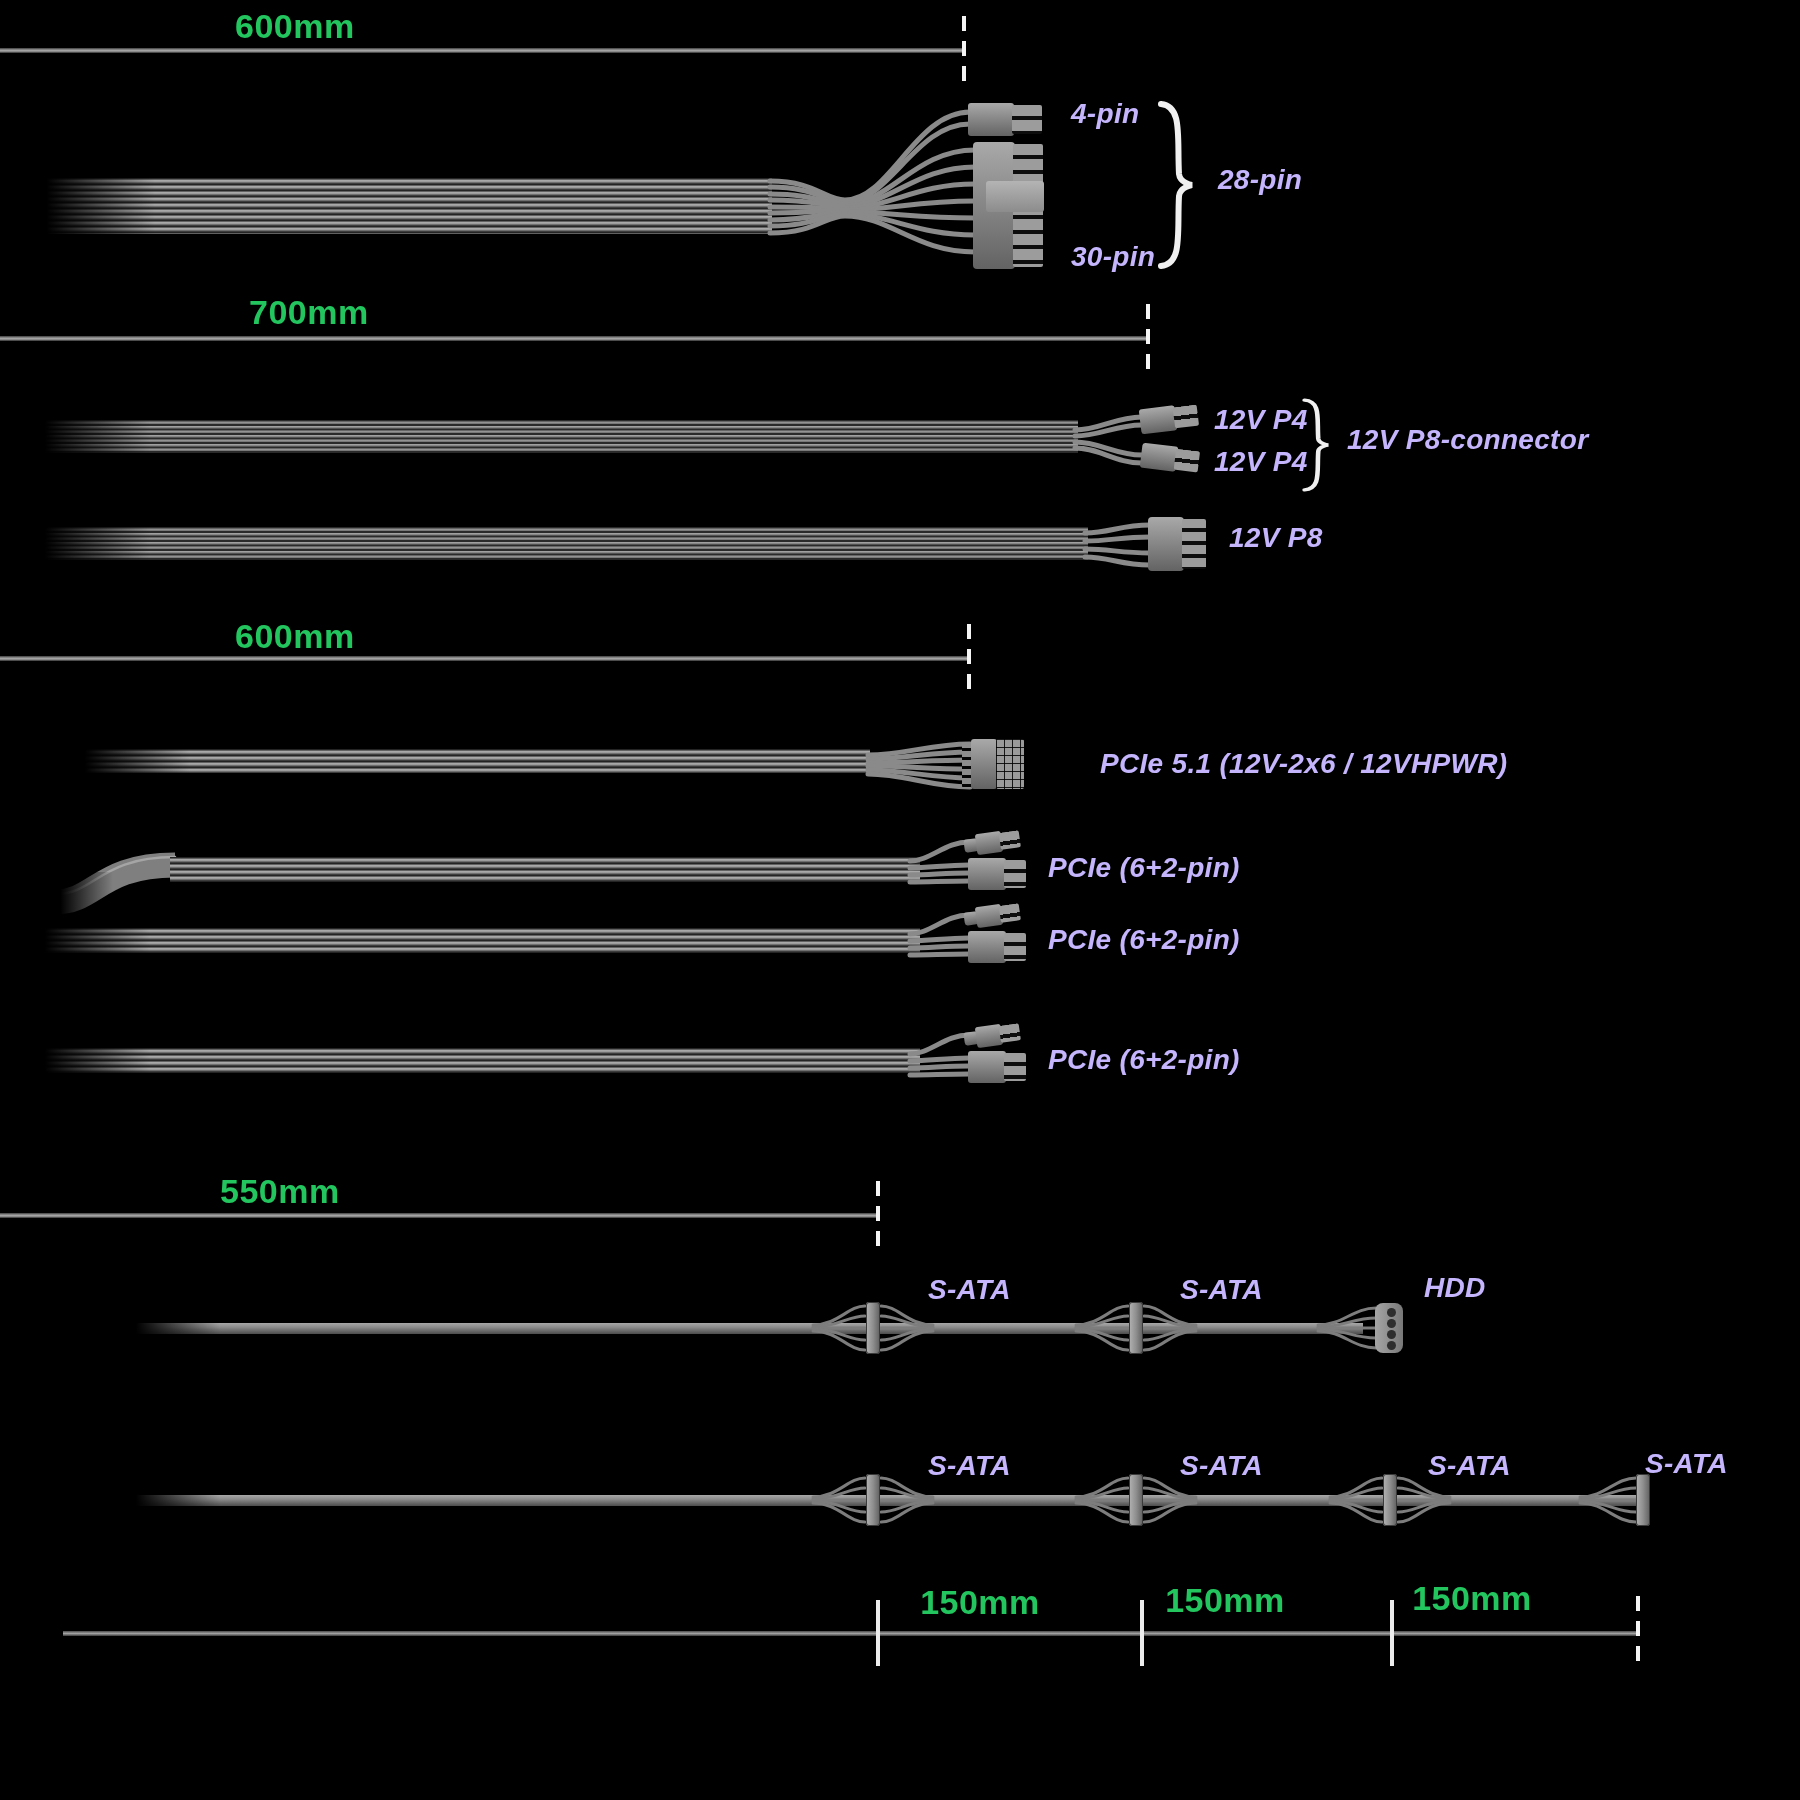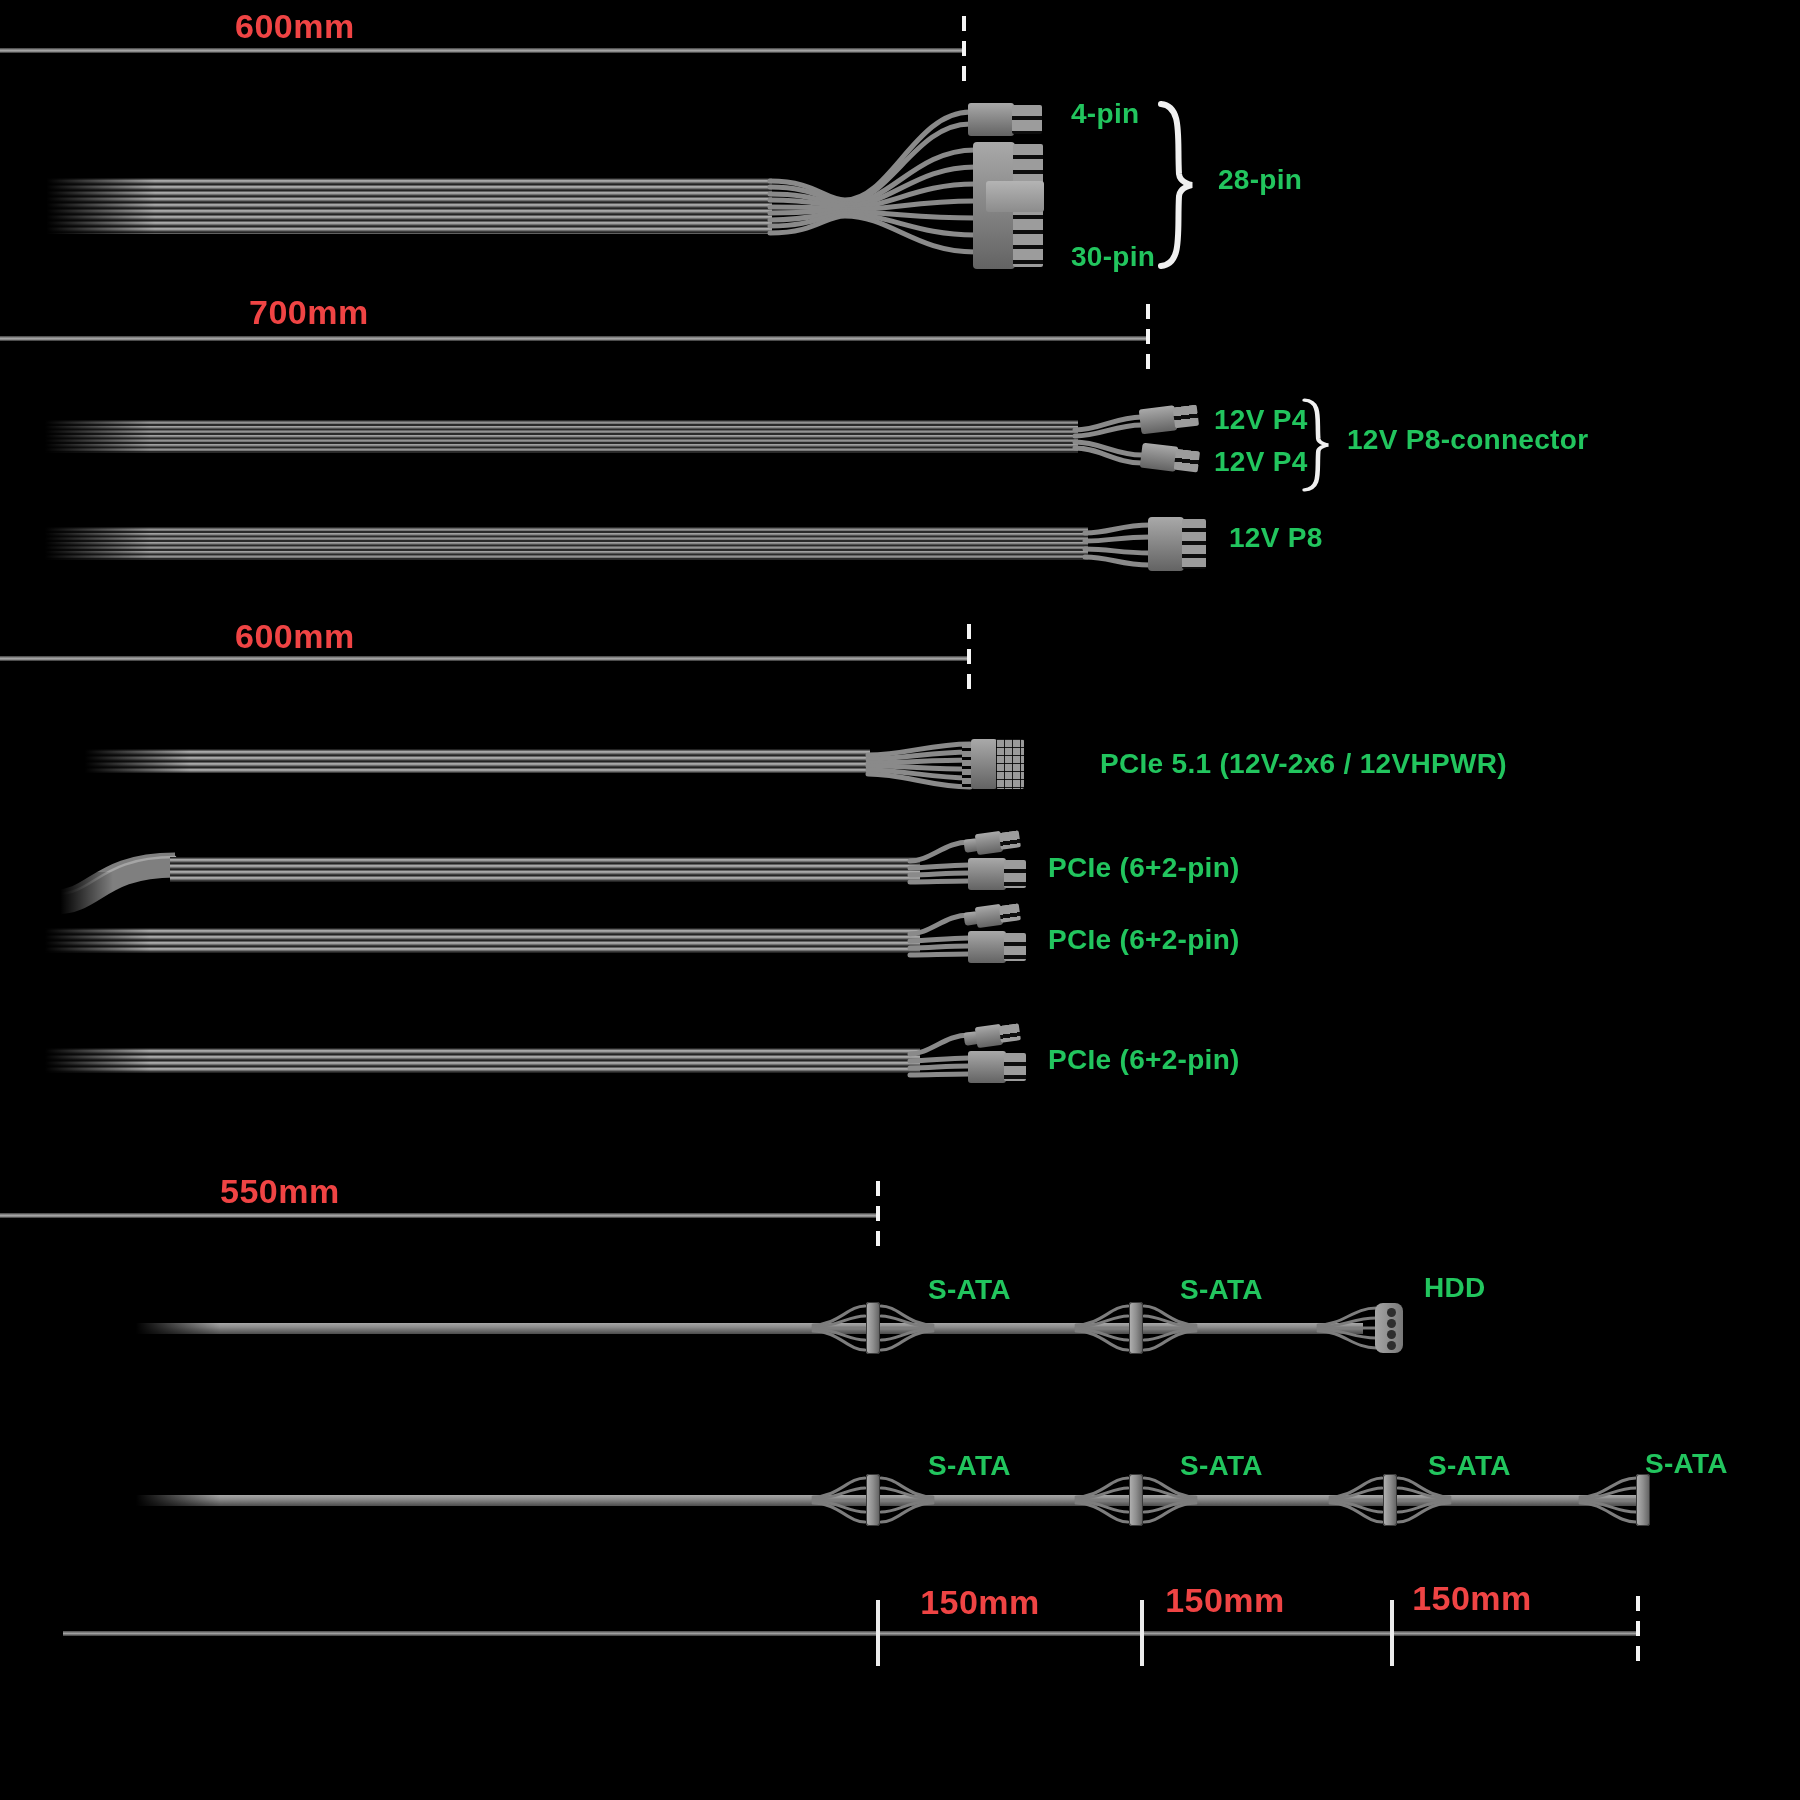--- a/index.html
+++ b/index.html
@@ -1,22 +1,22 @@
 <!DOCTYPE html>
 <html><head>
 <meta charset="utf-8">
 <style>
   html,body{margin:0;padding:0;background:#000;}
   #stage{position:relative;width:1800px;height:1800px;background:#000;overflow:hidden;
          font-family:"Liberation Sans", sans-serif;color:#f0f0f0;}
   .abs{position:absolute;}
   
-  .mlabel{position:absolute;font-size:34px;font-weight:bold;letter-spacing:.5px;color:#ef4444;line-height:36px;}
-  
-  .clabel{position:absolute;font-size:28px;font-weight:bold;letter-spacing:.3px;color:#22c55e;line-height:30px;white-space:nowrap;}
+  .mlabel{position:absolute;font-size:34px;font-weight:bold;letter-spacing:.5px;color:#22c55e;line-height:36px;}
+  
+  .clabel{position:absolute;font-size:28px;font-weight:bold;letter-spacing:.3px;color:#c4b5fd;line-height:30px;white-space:nowrap;font-style:italic;}
   
   .mline{position:absolute;height:5px;background:linear-gradient(to bottom,#3c3c3c,#a6a6a6 45%,#9a9a9a 65%,#2c2c2c);}
   
   .tickd{position:absolute;width:4px;background:repeating-linear-gradient(to bottom,#f5f5f5 0 15px,rgba(0,0,0,0) 15px 25px);}
   
   .ticks{position:absolute;width:4px;height:66px;background:#ededed;}
   
   .band{position:absolute;background:repeating-linear-gradient(to bottom,#242424 0 1px,#9e9e9e 2px,#b2b2b2 3px,#6f6f6f 4.5px,#242424 6px);}
   .band.fine{background:repeating-linear-gradient(to bottom,#2a2a2a 0 1px,#a0a0a0 2px,#787878 3.5px,#2a2a2a 4.5px);}
   .band.thin{background:linear-gradient(to bottom,#a8a8a8,#8a8a8a 40%,#4c4c4c);}

